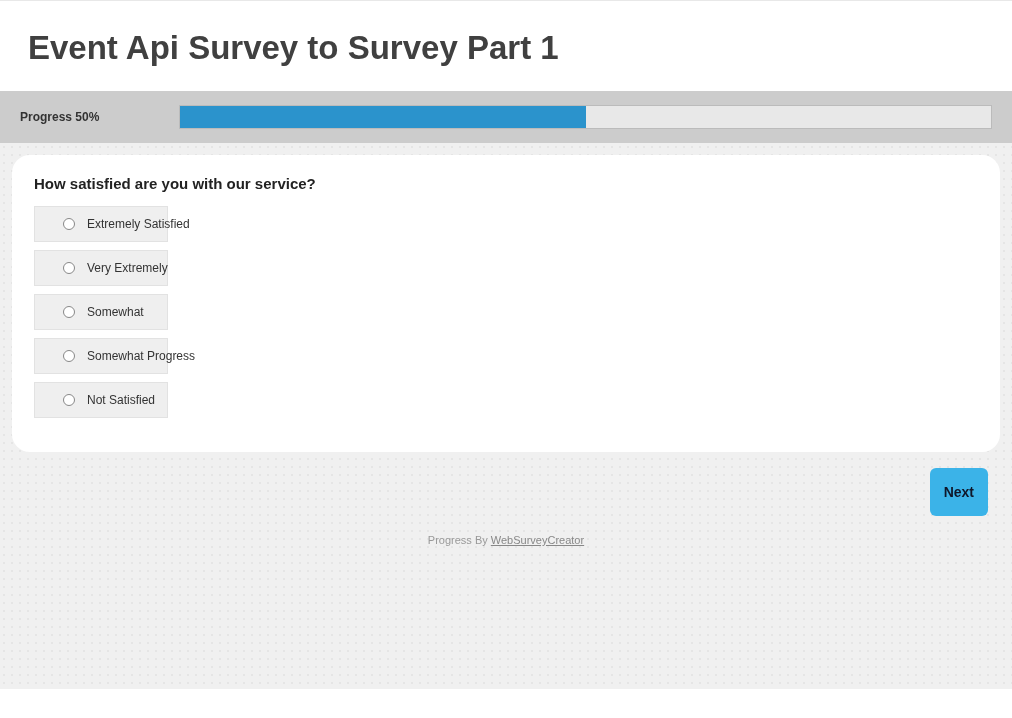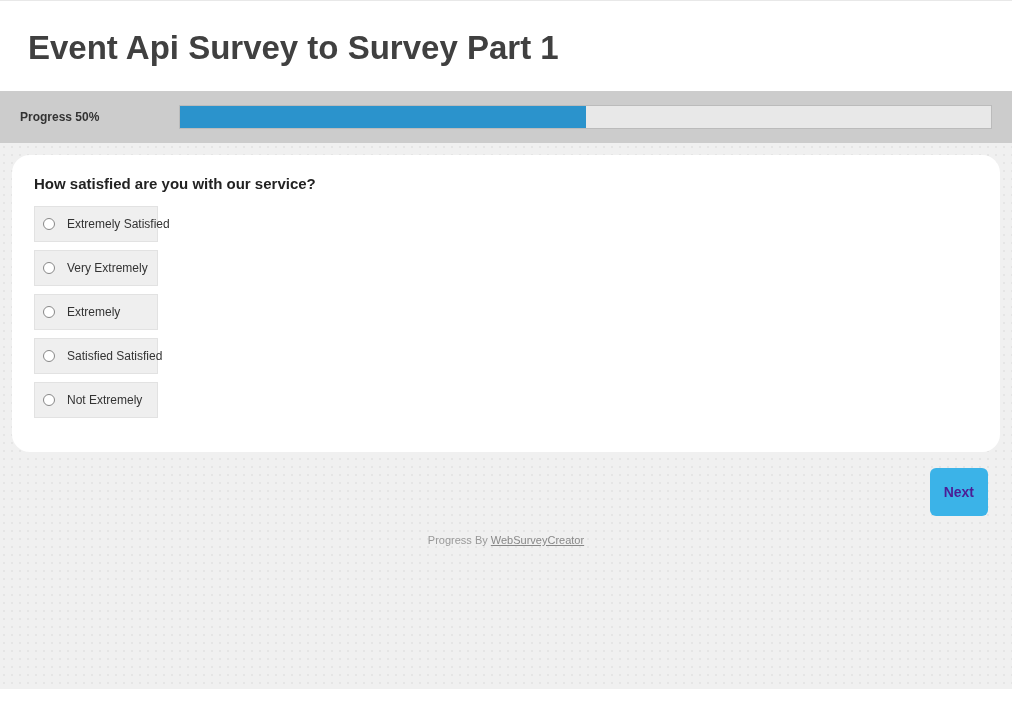--- a/index.html
+++ b/index.html
@@ -65,23 +65,23 @@
       font-size: 15px;
       font-weight: bold;
       color: #222;
       margin-bottom: 14px;
     }
     .option-row {
       display: flex;
       align-items: center;
       background: #efefef;
       border: 1px solid #e2e2e2;
-      padding: 10px 8px;
+      padding: 10px 28px;
       margin-bottom: 8px;
-      width: 124px;
+      width: 134px;
       cursor: pointer;
     }
     .radio-circle {
       width: 12px;
       height: 12px;
       border: 1px solid #888;
       border-radius: 50%;
       margin-right: 12px;
       flex-shrink: 0;
       background: #fff;
@@ -91,21 +91,21 @@
       color: #333;
       white-space: nowrap;
     }
     .button-row {
       display: flex;
       justify-content: flex-end;
       padding: 16px 12px 0 0;
     }
     .next-button {
       background: #3bb3e8;
-      color: #4c1d95;
+      color: #0f172a;
       font-weight: bold;
       font-size: 14px;
       border: none;
       border-radius: 6px;
       padding: 16px 14px;
       cursor: pointer;
     }
     .footer {
       text-align: center;
       font-size: 11px;
@@ -138,29 +138,29 @@
     <div class="option-row">
       <span class="radio-circle"></span>
       <span class="option-label">Extremely Satisfied</span>
     </div>
     <div class="option-row">
       <span class="radio-circle"></span>
       <span class="option-label">Very Extremely</span>
     </div>
     <div class="option-row">
       <span class="radio-circle"></span>
-      <span class="option-label">Extremely</span>
+      <span class="option-label">Somewhat</span>
     </div>
     <div class="option-row">
       <span class="radio-circle"></span>
-      <span class="option-label">Satisfied Satisfied</span>
+      <span class="option-label">Somewhat Progress</span>
     </div>
     <div class="option-row">
       <span class="radio-circle"></span>
-      <span class="option-label">Not Extremely</span>
+      <span class="option-label">Not Satisfied</span>
     </div>
   </div>
 
   <div class="button-row">
     <button class="next-button">Next</button>
   </div>
 
   <div class="footer">
     <span>Progress By </span><a href="#">WebSurveyCreator</a>
   </div>

